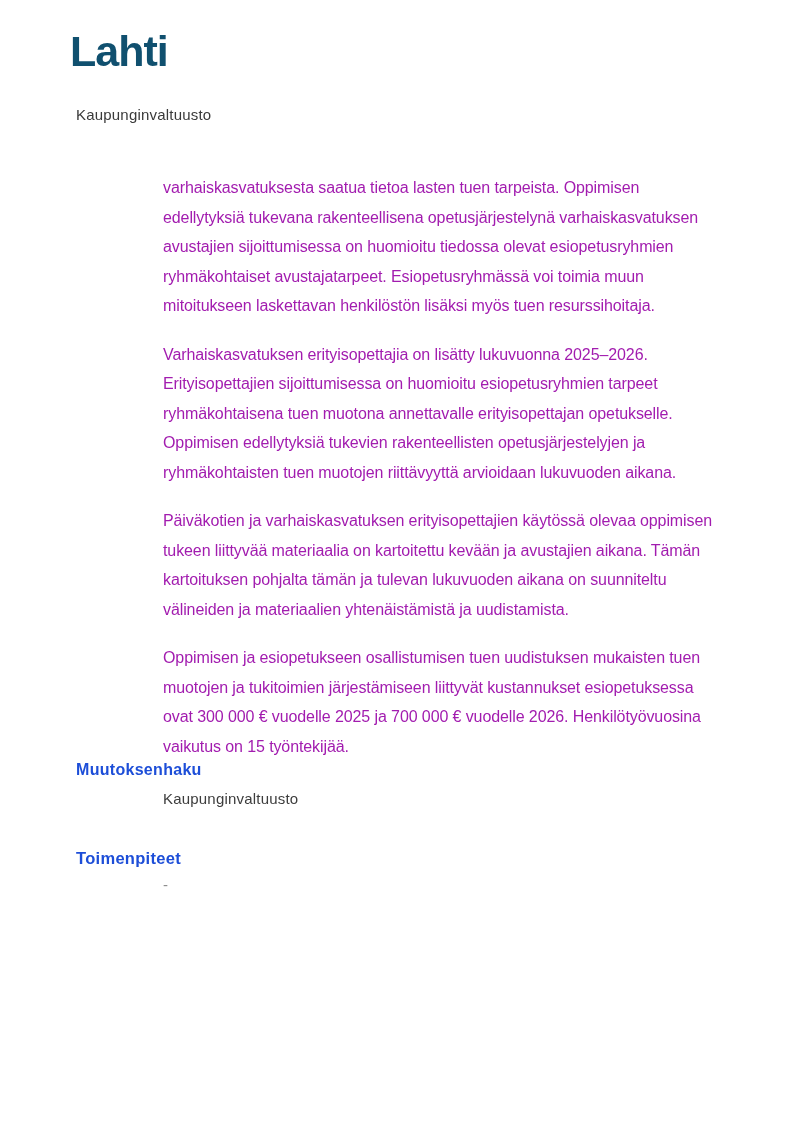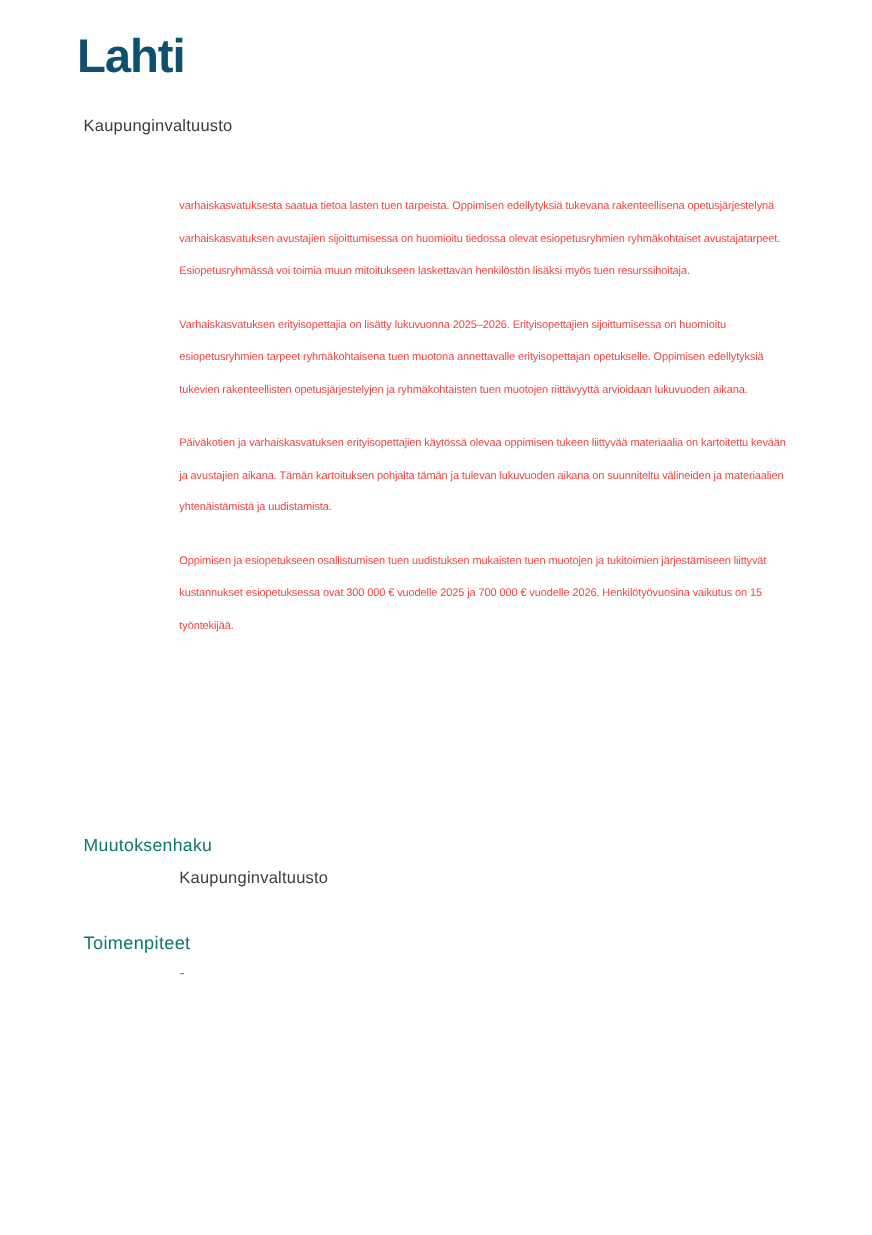--- a/index.html
+++ b/index.html
@@ -35,34 +35,35 @@
     justify-content: space-between;
     font-size: 15px;
     color: #3a3a3a;
     letter-spacing: 0.2px;
   }
   .body-text {
     position: absolute;
     left: 163px;
     top: 173px;
     width: 560px;
-    font-size: 10px;
+    font-size: 16px;
     line-height: 29.5px;
     letter-spacing: -0.1px;
-    color: #ef4444;
+    color: #a21caf;
   }
   .body-text p {
     margin: 0 0 19px 0;
   }
   .section-heading {
     position: absolute;
     left: 76px;
     font-size: 16px;
     letter-spacing: 0.3px;
-    color: #0f766e;
+    color: #1d4ed8;
+    font-weight: bold;
   }
   .section-content {
     position: absolute;
     left: 163px;
     font-size: 15px;
     color: #3d3d3d;
     letter-spacing: 0.2px;
   }
   .muutoksenhaku-heading { top: 761px; }
   .muutoksenhaku-content { top: 790px; }

